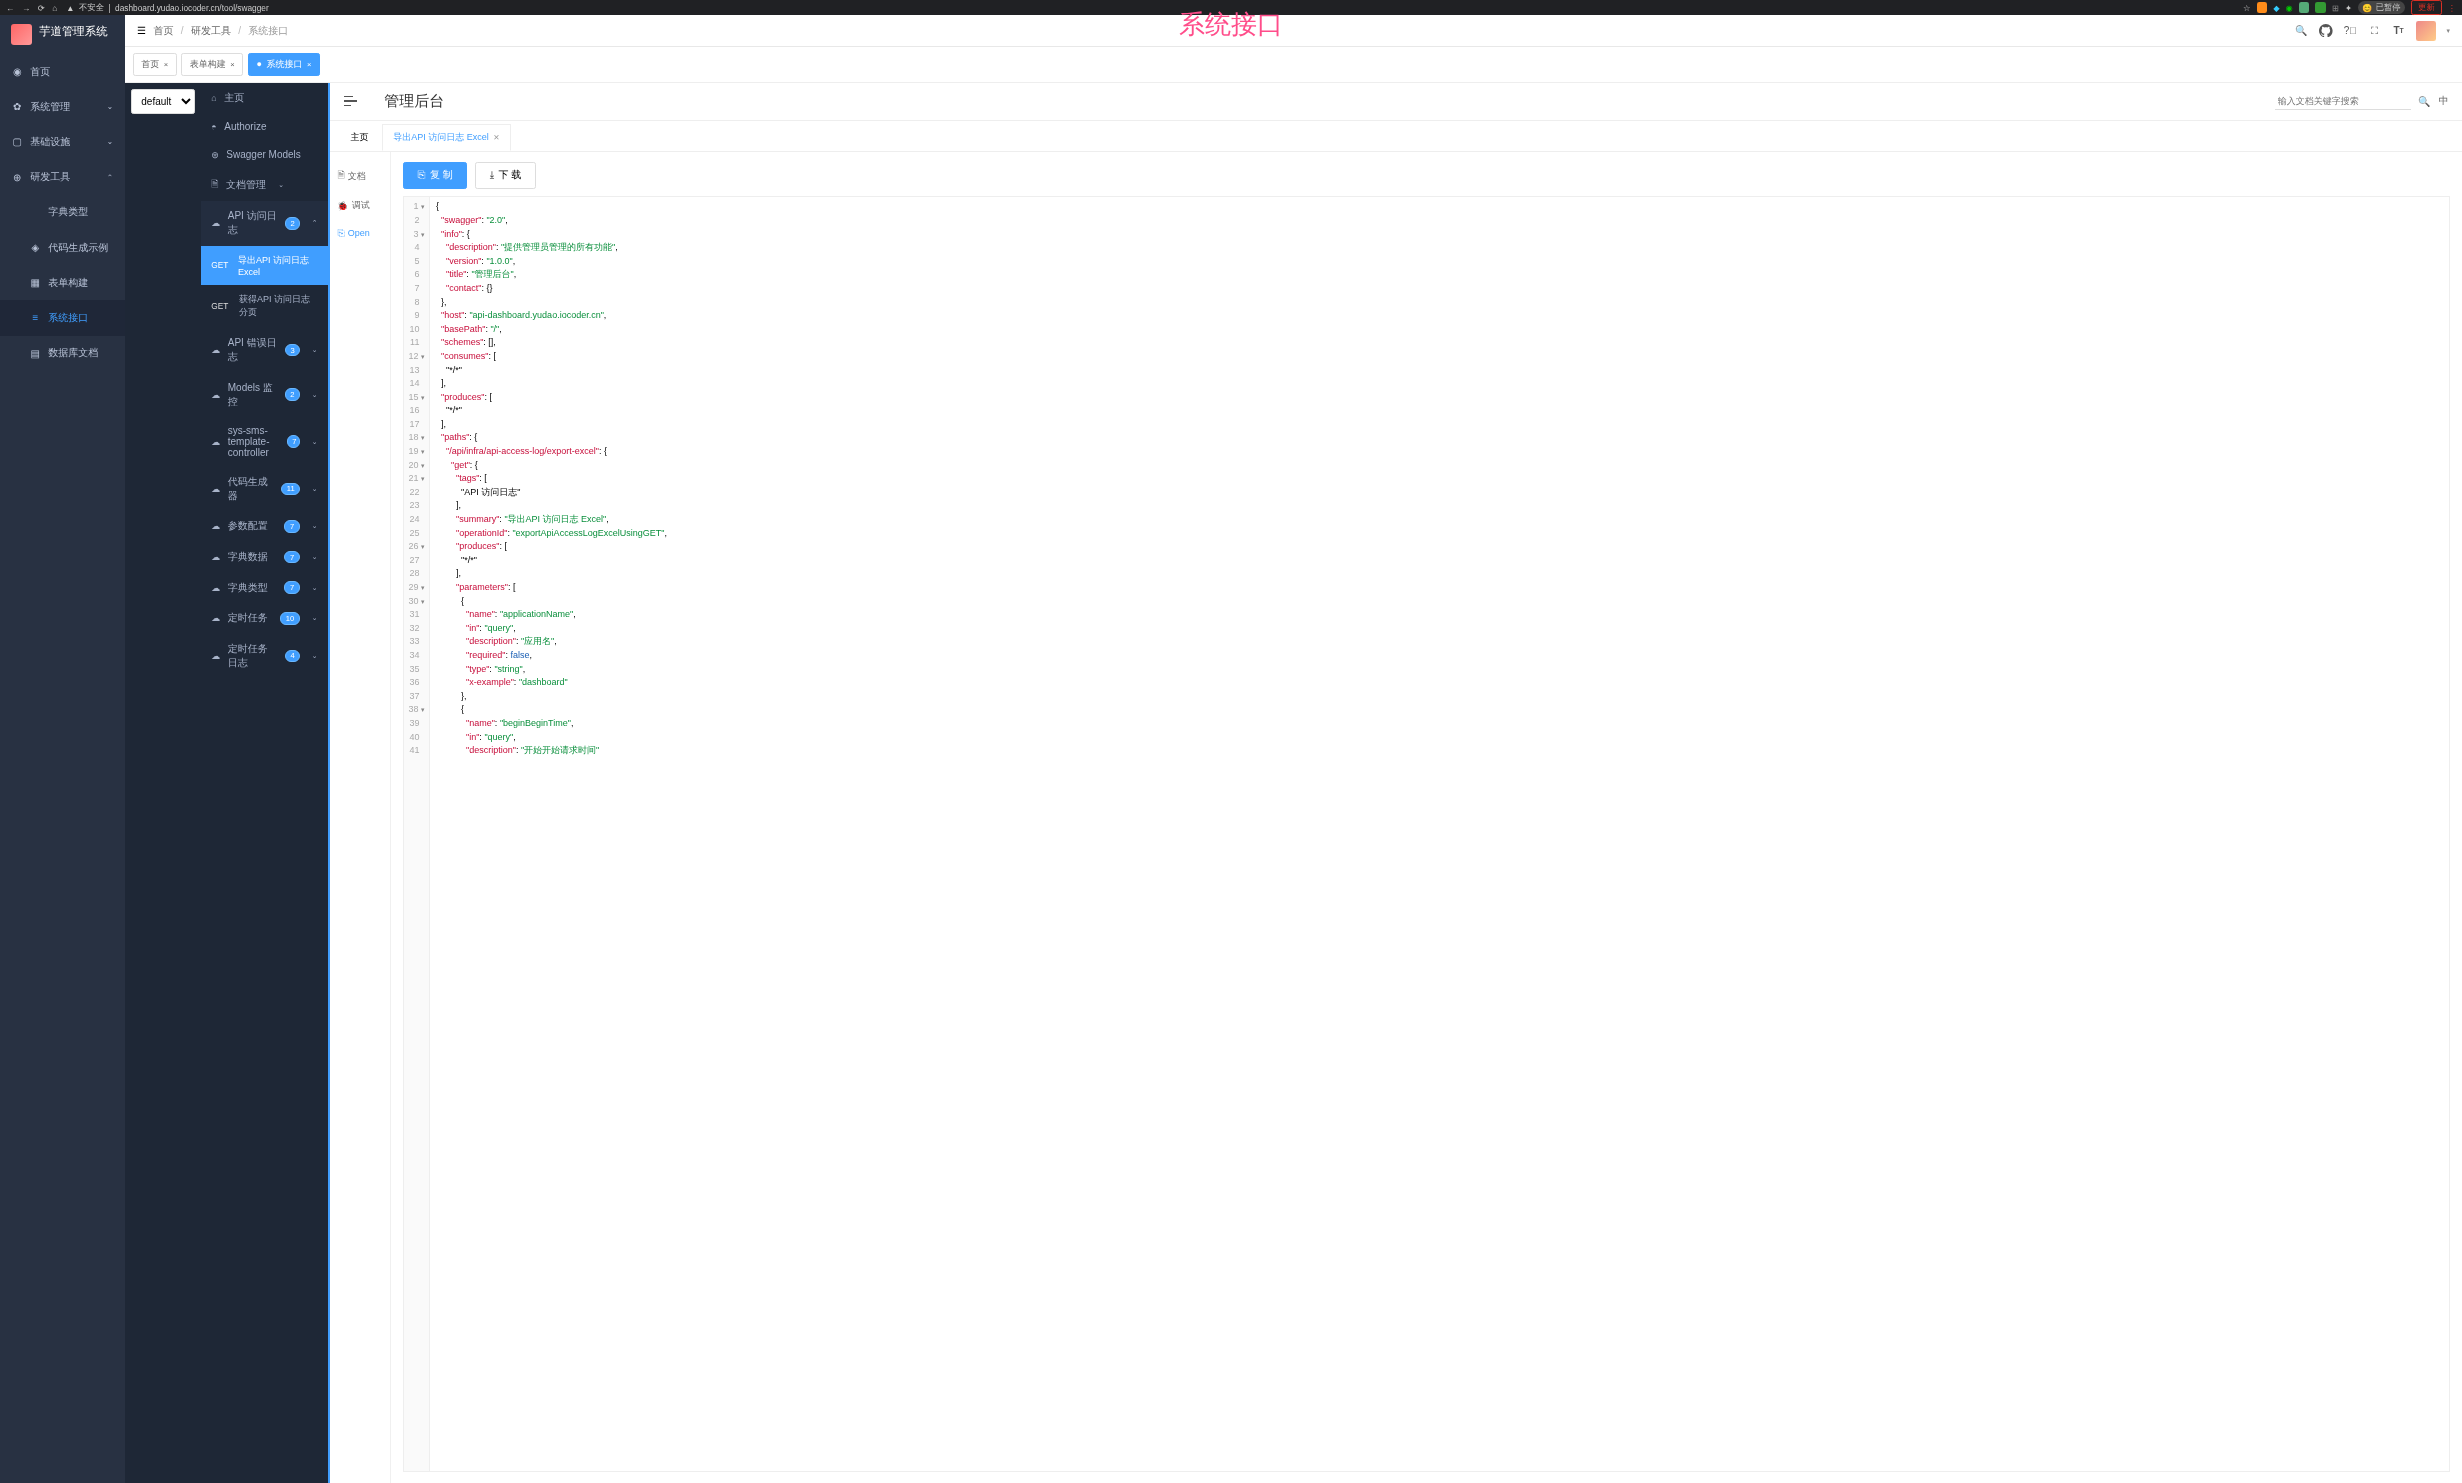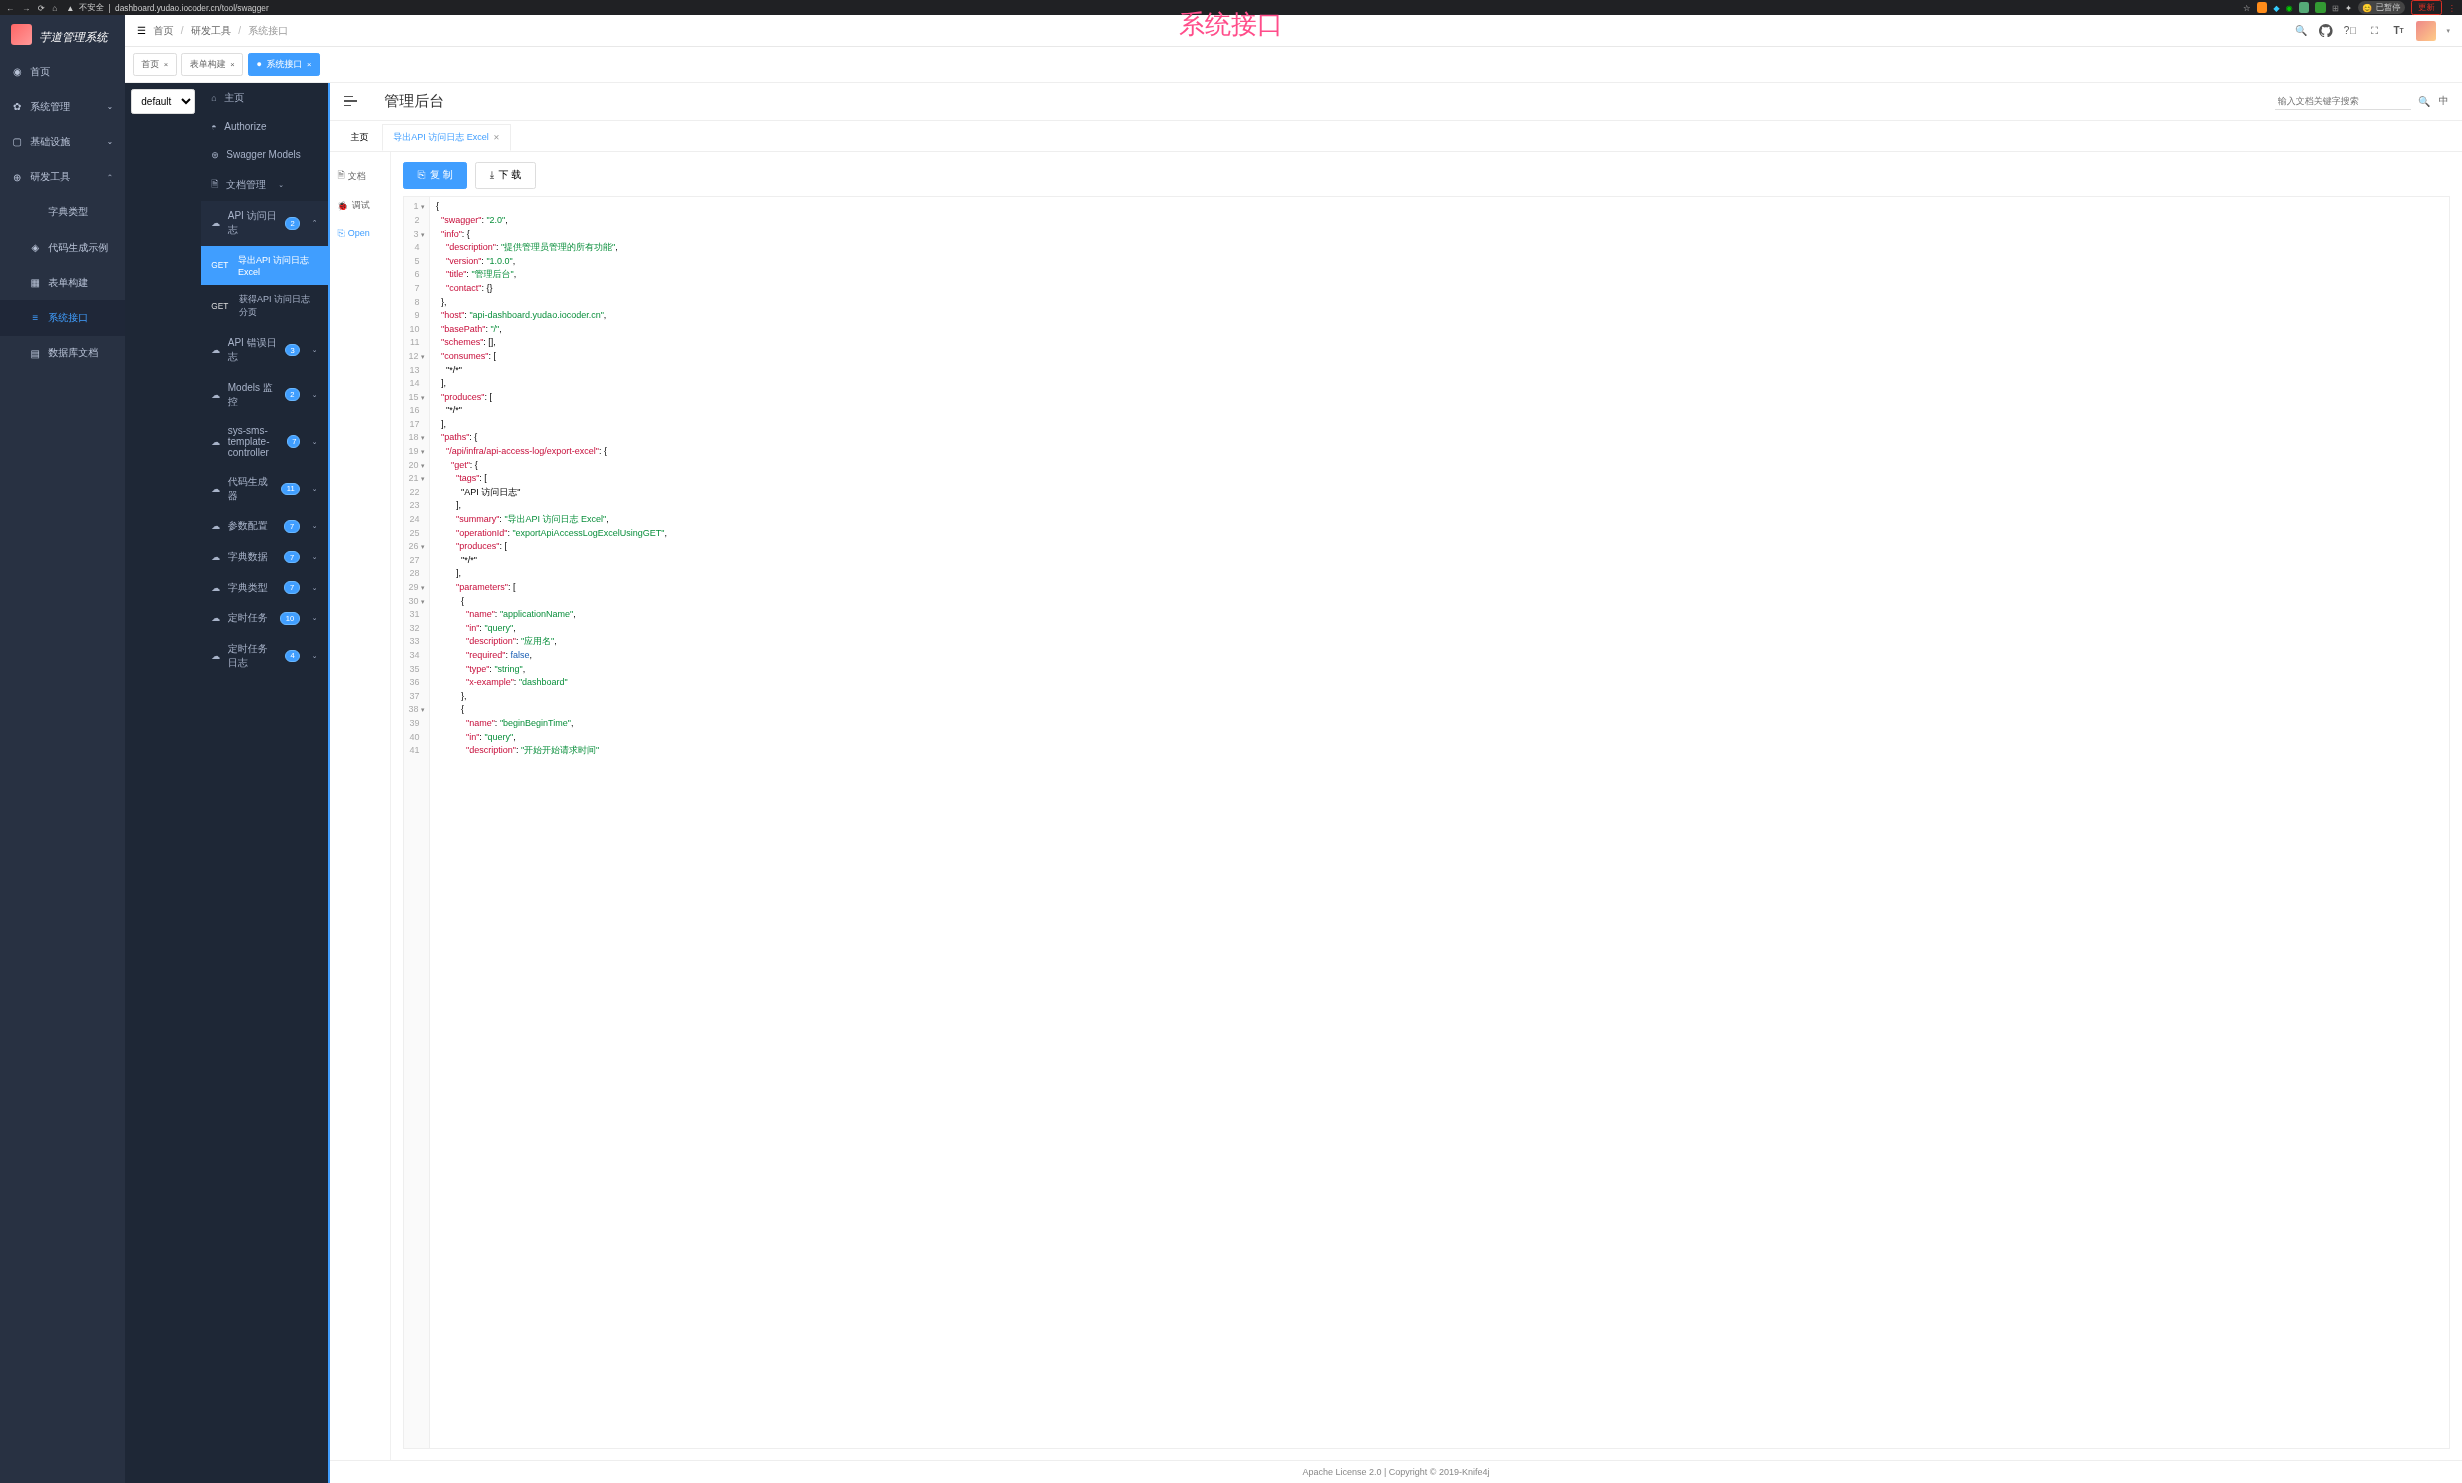--- a/index.html
+++ b/index.html
@@ -10,21 +10,21 @@
 .browser-bar .url { display: flex; align-items: center; gap: 4.5px; flex: 1; }
 .browser-bar .ext { display: flex; gap: 6px; align-items: center; }
 .ext-icon { width: 10.6px; height: 10.6px; border-radius: 2.3px; }
 .update-btn { border: 0.8px solid #d93025; color: #d93025; padding: 0.8px 6px; border-radius: 2.3px; font-size: 8.3px; }
 .pause-pill { background: #444; border-radius: 7.6px; padding: 0.8px 4.5px; display: flex; align-items: center; gap: 3px; }
 
 .app { display: flex; height: calc(100vh - 15px); position: relative; }
 .overlay-title { position: absolute; top: -7.6px; left: 50%; transform: translateX(-50%); z-index: 50; color: #ff4d8a; font-size: 26px; font-weight: 500; }
 
 .sidebar1 { width: 125px; background: #283142; color: #b8c2d6; display: flex; flex-direction: column; flex-shrink: 0; }
-.logo { display: flex; align-items: flex-end; gap: 7.6px; padding: 9px 10.6px; color: #fff; font-size: 11.4px; font-weight: 500; font-style: italic; }
+.logo { display: flex; align-items: flex-start; gap: 7.6px; padding: 9px 10.6px; color: #fff; font-size: 11.4px; font-weight: 500; }
 .logo-img { width: 21px; height: 21px; background: linear-gradient(135deg,#f66,#f99); border-radius: 3px; }
 .menu1 { list-style: none; }
 .menu1 li { display: flex; align-items: center; padding: 10.6px 12px; gap: 7.6px; cursor: pointer; font-size: 10px; position: relative; }
 .menu1 li.sub { padding-left: 30px; }
 .menu1 li .chev { margin-left: auto; font-size: 7.6px; }
 .menu1 li.active { background: #1f2738; color: #409eff; }
 .mico { width: 10.6px; display: inline-block; text-align: center; }
 
 .toprow { display: flex; align-items: center; height: 32px; border-bottom: 0.8px solid #e8e8e8; padding: 0 12px; gap: 7.6px; }
 .crumb { color: #666; font-size: 10px; }
@@ -447,18 +447,17 @@
                   <div>          },</div>
                   <div>          {</div>
                   <div>            <span class="k">"name"</span>: <span class="s">"beginBeginTime"</span>,</div>
                   <div>            <span class="k">"in"</span>: <span class="s">"query"</span>,</div>
                   <div>            <span class="k">"description"</span>: <span class="s">"开始开始请求时间"</span></div>
                 </div>
             </div>
           </div>
         </div>
 
-        <div class="footer">Apache License 2.0 | Copyright © 2019-Knife4j</div>
       </div>
     </div>
   </div>
 </div>
 
 
 </body></html>

